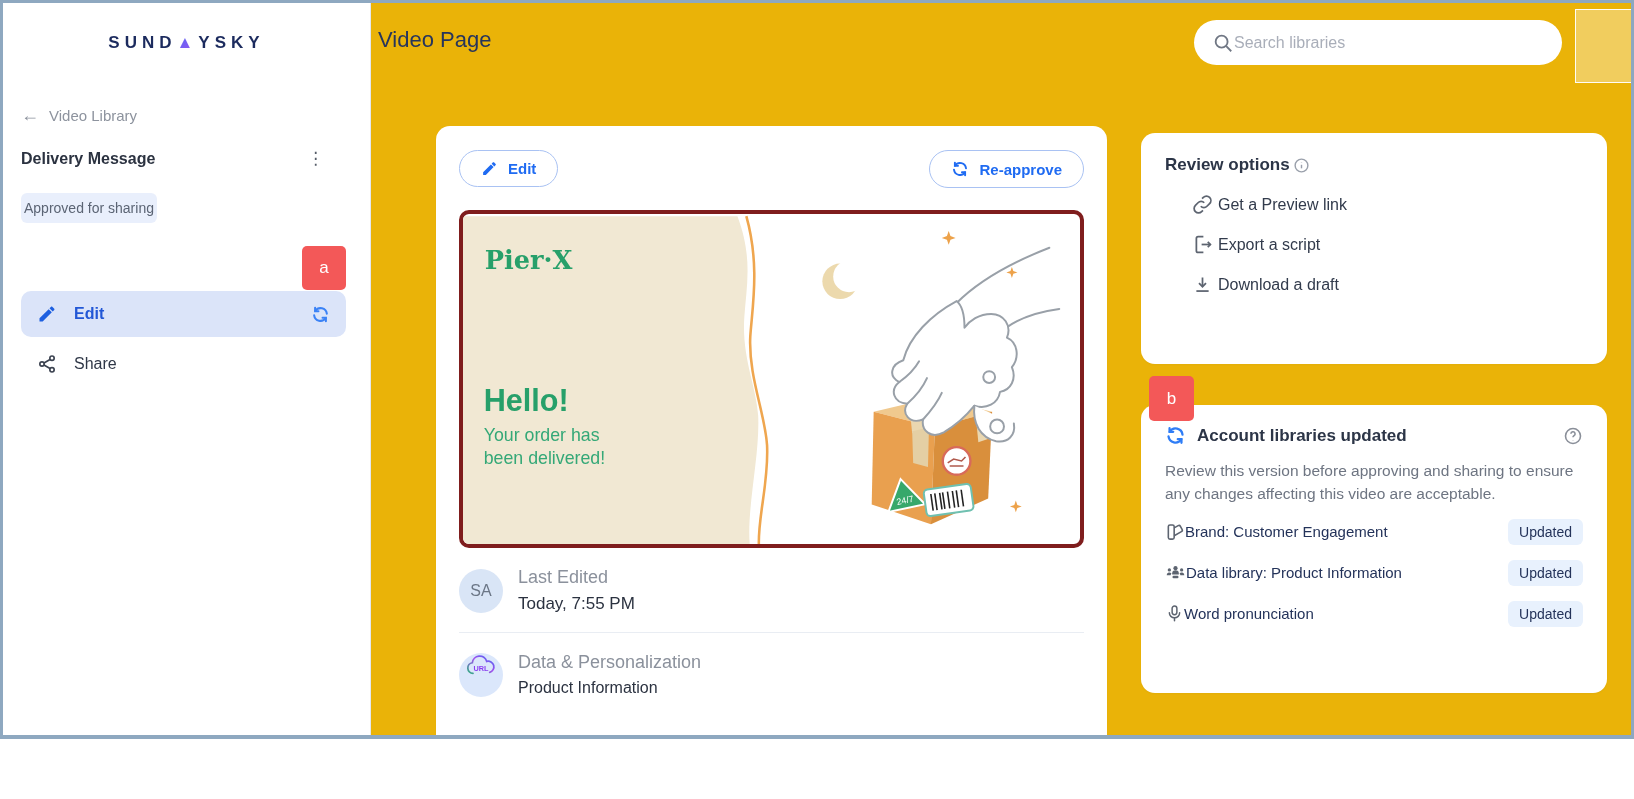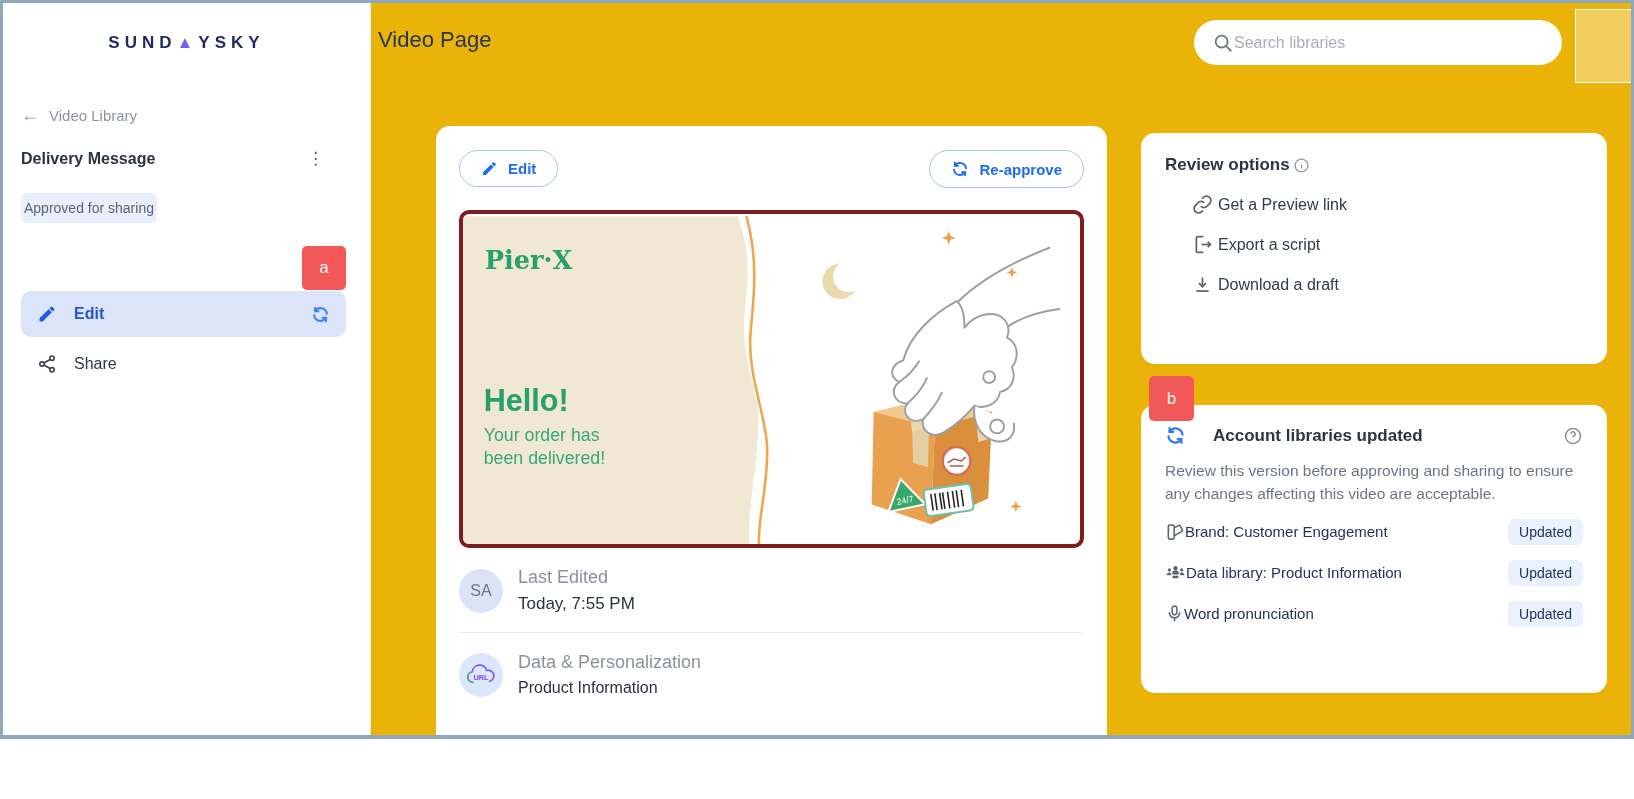--- a/index.html
+++ b/index.html
@@ -36,37 +36,37 @@
   .search-pill input::placeholder { color:#a9aeb9; }
   .ghost-box { position:absolute; left:1203px; top:6px; width:58px; height:74px; background:rgba(255,255,255,.35); border:1px solid rgba(255,255,255,.95); }
 
   .card { position:absolute; background:#fff; border-radius:14px; box-shadow:0 1px 2px rgba(40,60,110,.04); }
   .video-card { left:64px; top:123px; width:671px; height:622px; padding:24px 23px; }
   .btn-row { display:flex; justify-content:space-between; align-items:flex-start; }
   .pill-btn { display:inline-flex; align-items:center; gap:10px; background:#fff; border:1px solid #a9c2f3; color:#1f6bf2; font-weight:700; font-size:15px; border-radius:20px; padding:9px 21px; cursor:pointer; font-family:inherit; }
   .thumb-wrap { margin-top:22px; height:338px; border:4px solid #7f1d1d; border-radius:10px; overflow:hidden; background:#fff; }
   .meta-row { display:flex; align-items:center; gap:15px; margin-top:19px; }
   .avatar { width:44px; height:44px; border-radius:50%; background:#d9e5f6; color:#6b7686; font-size:16px; display:flex; align-items:center; justify-content:center; }
-  .icon-bubble { width:44px; height:44px; border-radius:50%; background:#dbe7fb; display:flex; align-items:center; justify-content:center;text-decoration:underline; }
+  .icon-bubble { width:44px; height:44px; border-radius:50%; background:#dbe7fb; display:flex; justify-content:center;text-decoration:underline; }
   .meta-label { font-size:18px; color:#8b919c; margin-bottom:6px; }
   .meta-value { font-size:17px; color:#2b3240; }
   .hr { border-top:1px solid #e9edf3; margin:18px 0 0 0; }
 
   
   .review-card { left:769px; top:130px; width:466px; height:231px; padding:22px 24px; }
   .rv-title-row { display:flex; align-items:center; gap:3px; }
   .rv-title { font-size:17px; font-weight:700; color:#2c3547; }
   .rv-info { color:#9aa0ab; }
   .rv-item { display:flex; align-items:center; gap:5px; margin:19px 0 0 27px; font-size:16px; color:#323b4c; cursor:pointer; }
   .rv-item svg { color:#5d6470; }
 
   .badge-b { position:absolute; left:777px; top:373px; width:45px; height:45px; background:#f35858; border-radius:5px; color:#fff; font-size:17px; display:flex; align-items:center; justify-content:center; z-index:3; }
   .account-card { left:769px; top:402px; width:466px; height:288px; padding:20px 24px; z-index:2; }
   .ac-head { display:flex; align-items:center; gap:11px; }
-  .ac-title { font-size:17px; font-weight:700; color:#2c3547; flex:1;margin-left:16px; }
+  .ac-title { font-size:17px; font-weight:700; color:#2c3547; flex:1; }
   .ac-sync { color:#2f7df6; }
   .ac-q { color:#8a8f99; cursor:pointer; }
   .ac-desc { margin-top:13px; font-size:15.5px; line-height:1.5; color:#6e7582; }
   .ac-row { display:flex; align-items:center; margin-top:11px; height:30px; }
   .ac-row svg { color:#5d6470; flex:0 0 auto; }
   .ac-row-label { flex:1; font-size:15px; color:#24335a; }
   .updated-badge { background:#e8f1fd; color:#24335a; font-size:14px; padding:5px 11px; border-radius:6px; }
 </style>
 </head>
 <body>

